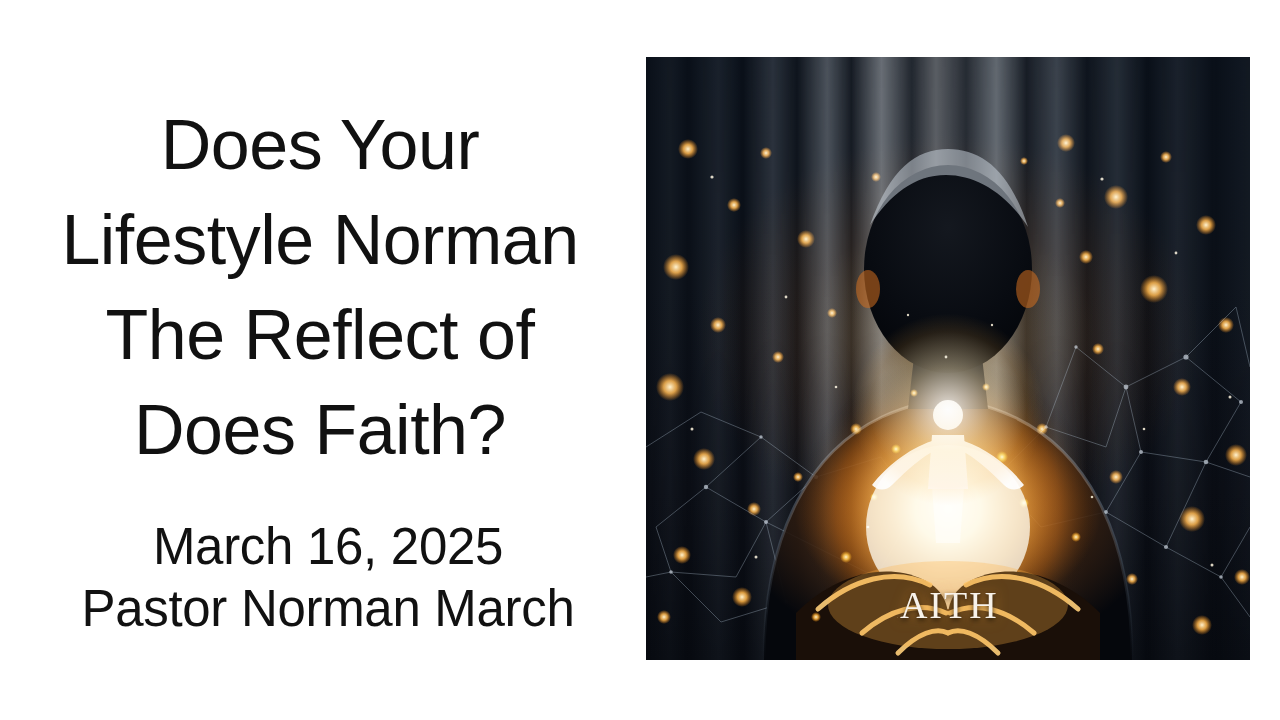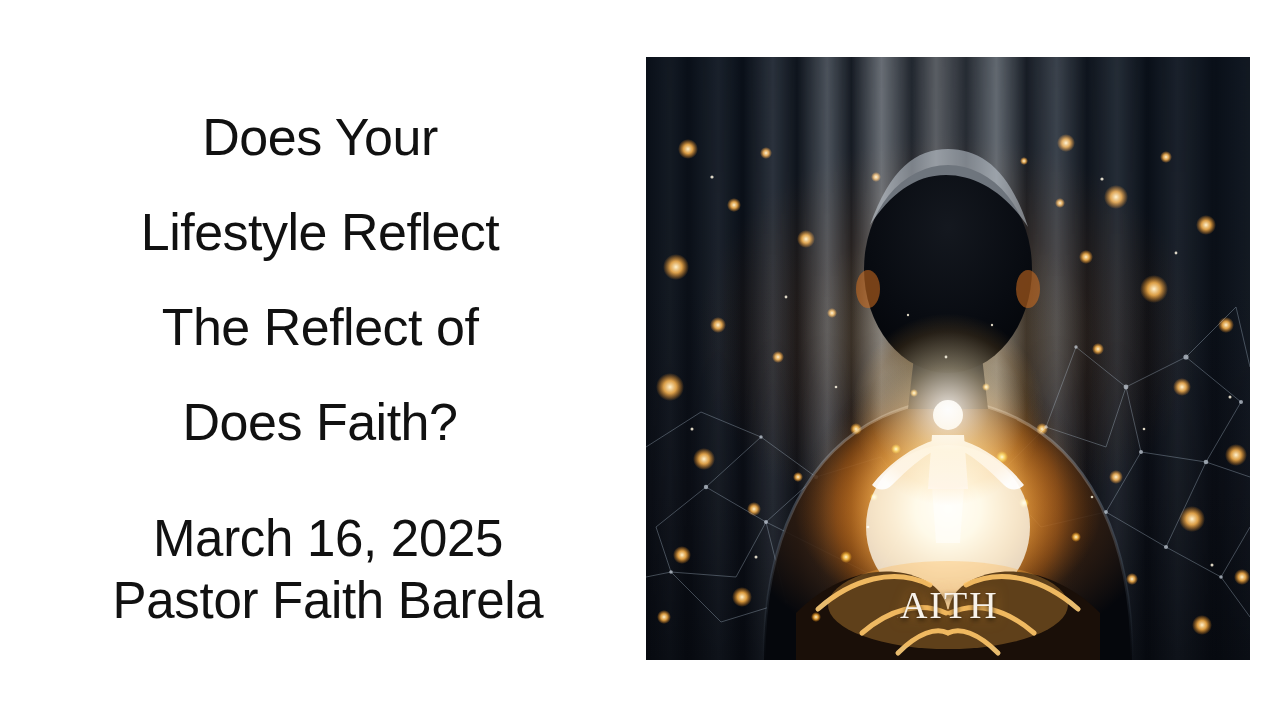--- a/index.html
+++ b/index.html
@@ -22,26 +22,26 @@
 
   
   .text-pane {
     position: absolute;
     left: 0px;
     top: 86px;
     width: 640px;
     text-align: center;
   }
   .title {
-    font-size: 52px;
+    font-size: 70px;
     line-height: 95px;
     font-weight: 400;
     color: #111111;
     letter-spacing: -0.5px;
-    margin: 4px;
+    margin: 12px;
     padding: 0 14px;
   }
   .title-line { display: block; white-space: nowrap; }
   .subtitle-block {
     margin-top: 38px;
     padding-left: 16px;
   }
   .subtitle {
     display: block;
     font-size: 51px;
@@ -128,28 +128,28 @@
 </style>
 </head>
 <body>
 
 <div class="slide">
 
   <div class="text-pane">
 
     <h1 class="title">
       <span class="title-line">Does Your</span>
-      <span class="title-line">Lifestyle Reflect</span>
+      <span class="title-line">Lifestyle Norman</span>
       <span class="title-line">The Reflect of</span>
       <span class="title-line">Does Faith?</span>
     </h1>
 
     <div class="subtitle-block">
       <span class="subtitle">March 16, 2025</span>
-      <span class="subtitle">Pastor Faith Barela</span>
+      <span class="subtitle">Pastor Norman March</span>
     </div>
 
   </div>
 
   <div class="artwork">
 
     <div class="art-layer bg-base"></div>
     <div class="art-layer rays"></div>
 
     <svg class="art-layer network" viewBox="0 0 604 603" preserveAspectRatio="none">

